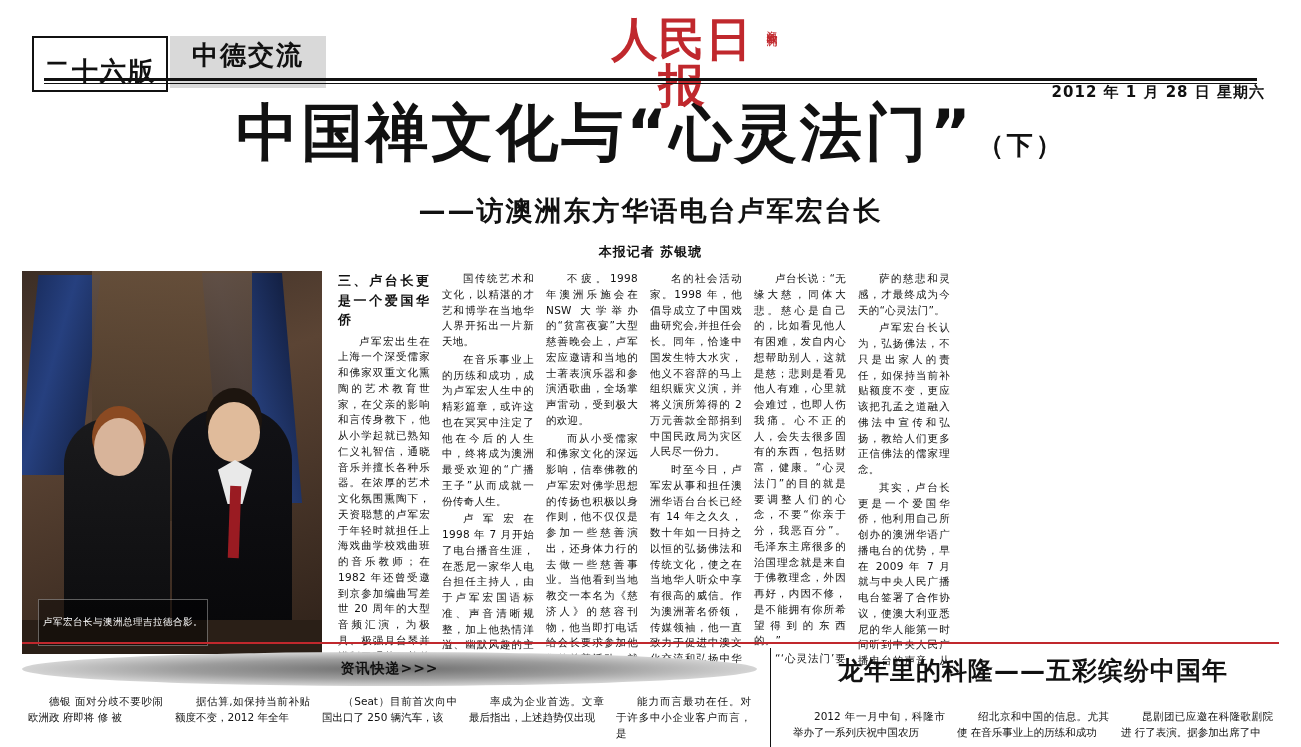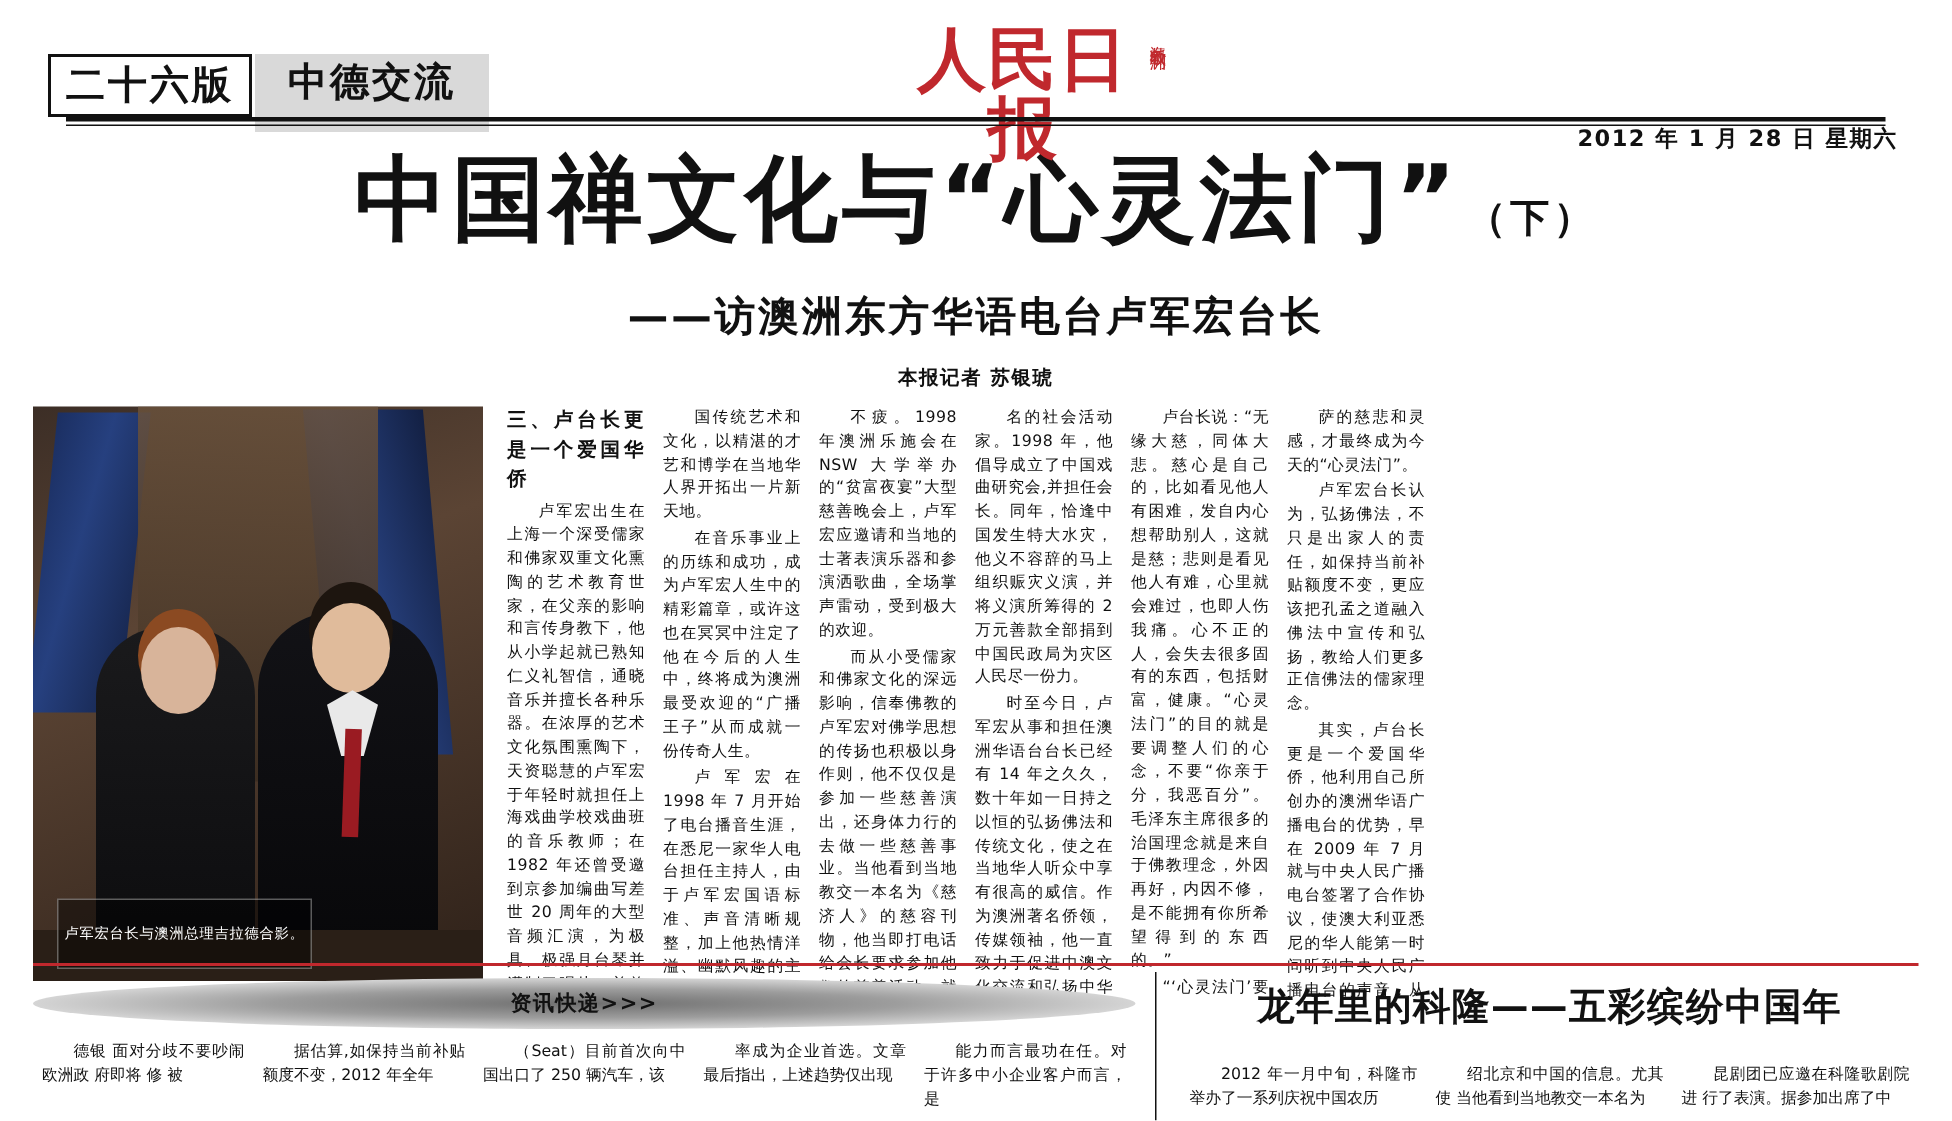--- a/index.html
+++ b/index.html
@@ -13,21 +13,21 @@
   }
   .page{position:relative;width:1301px;height:747px;box-sizing:border-box;padding:0 22px;}
 
   
   .masthead{
     position:relative;height:74px;
   }
   .edition-box{
     position:absolute;left:10px;top:36px;
     border:2px solid #111;
-    padding:6px 10px 6px 10px;
+    padding:20px 10px 6px 10px;
     font-family:"DejaVu Sans","Liberation Sans",sans-serif;
     font-size:26px;font-weight:bold;letter-spacing:2px;
     line-height:1;
   }
   .section-box{
     position:absolute;left:148px;top:36px;
     background:#d9d9d9;
     padding:6px 22px 20px 22px;
     font-size:26px;font-weight:bold;letter-spacing:2px;line-height:1;
   }
@@ -307,21 +307,21 @@
 
     <div class="vdiv"></div>
 
     <div class="bot-right">
       <h2>龙年里的科隆——五彩缤纷中国年</h2>
       <div class="rcols">
         <div class="rcol">
             <p>2012 年一月中旬，科隆市 举办了一系列庆祝中国农历</p>
           </div>
         <div class="rcol">
-            <p>绍北京和中国的信息。尤其使 当他看到当地教交一本名为</p>
+            <p>绍北京和中国的信息。尤其使 在音乐事业上的历练和成功</p>
           </div>
         <div class="rcol">
             <p>昆剧团已应邀在科隆歌剧院进 行了表演。据参加出席了中</p>
           </div>
       </div>
     </div>
   </div>
 
 </div>
 

